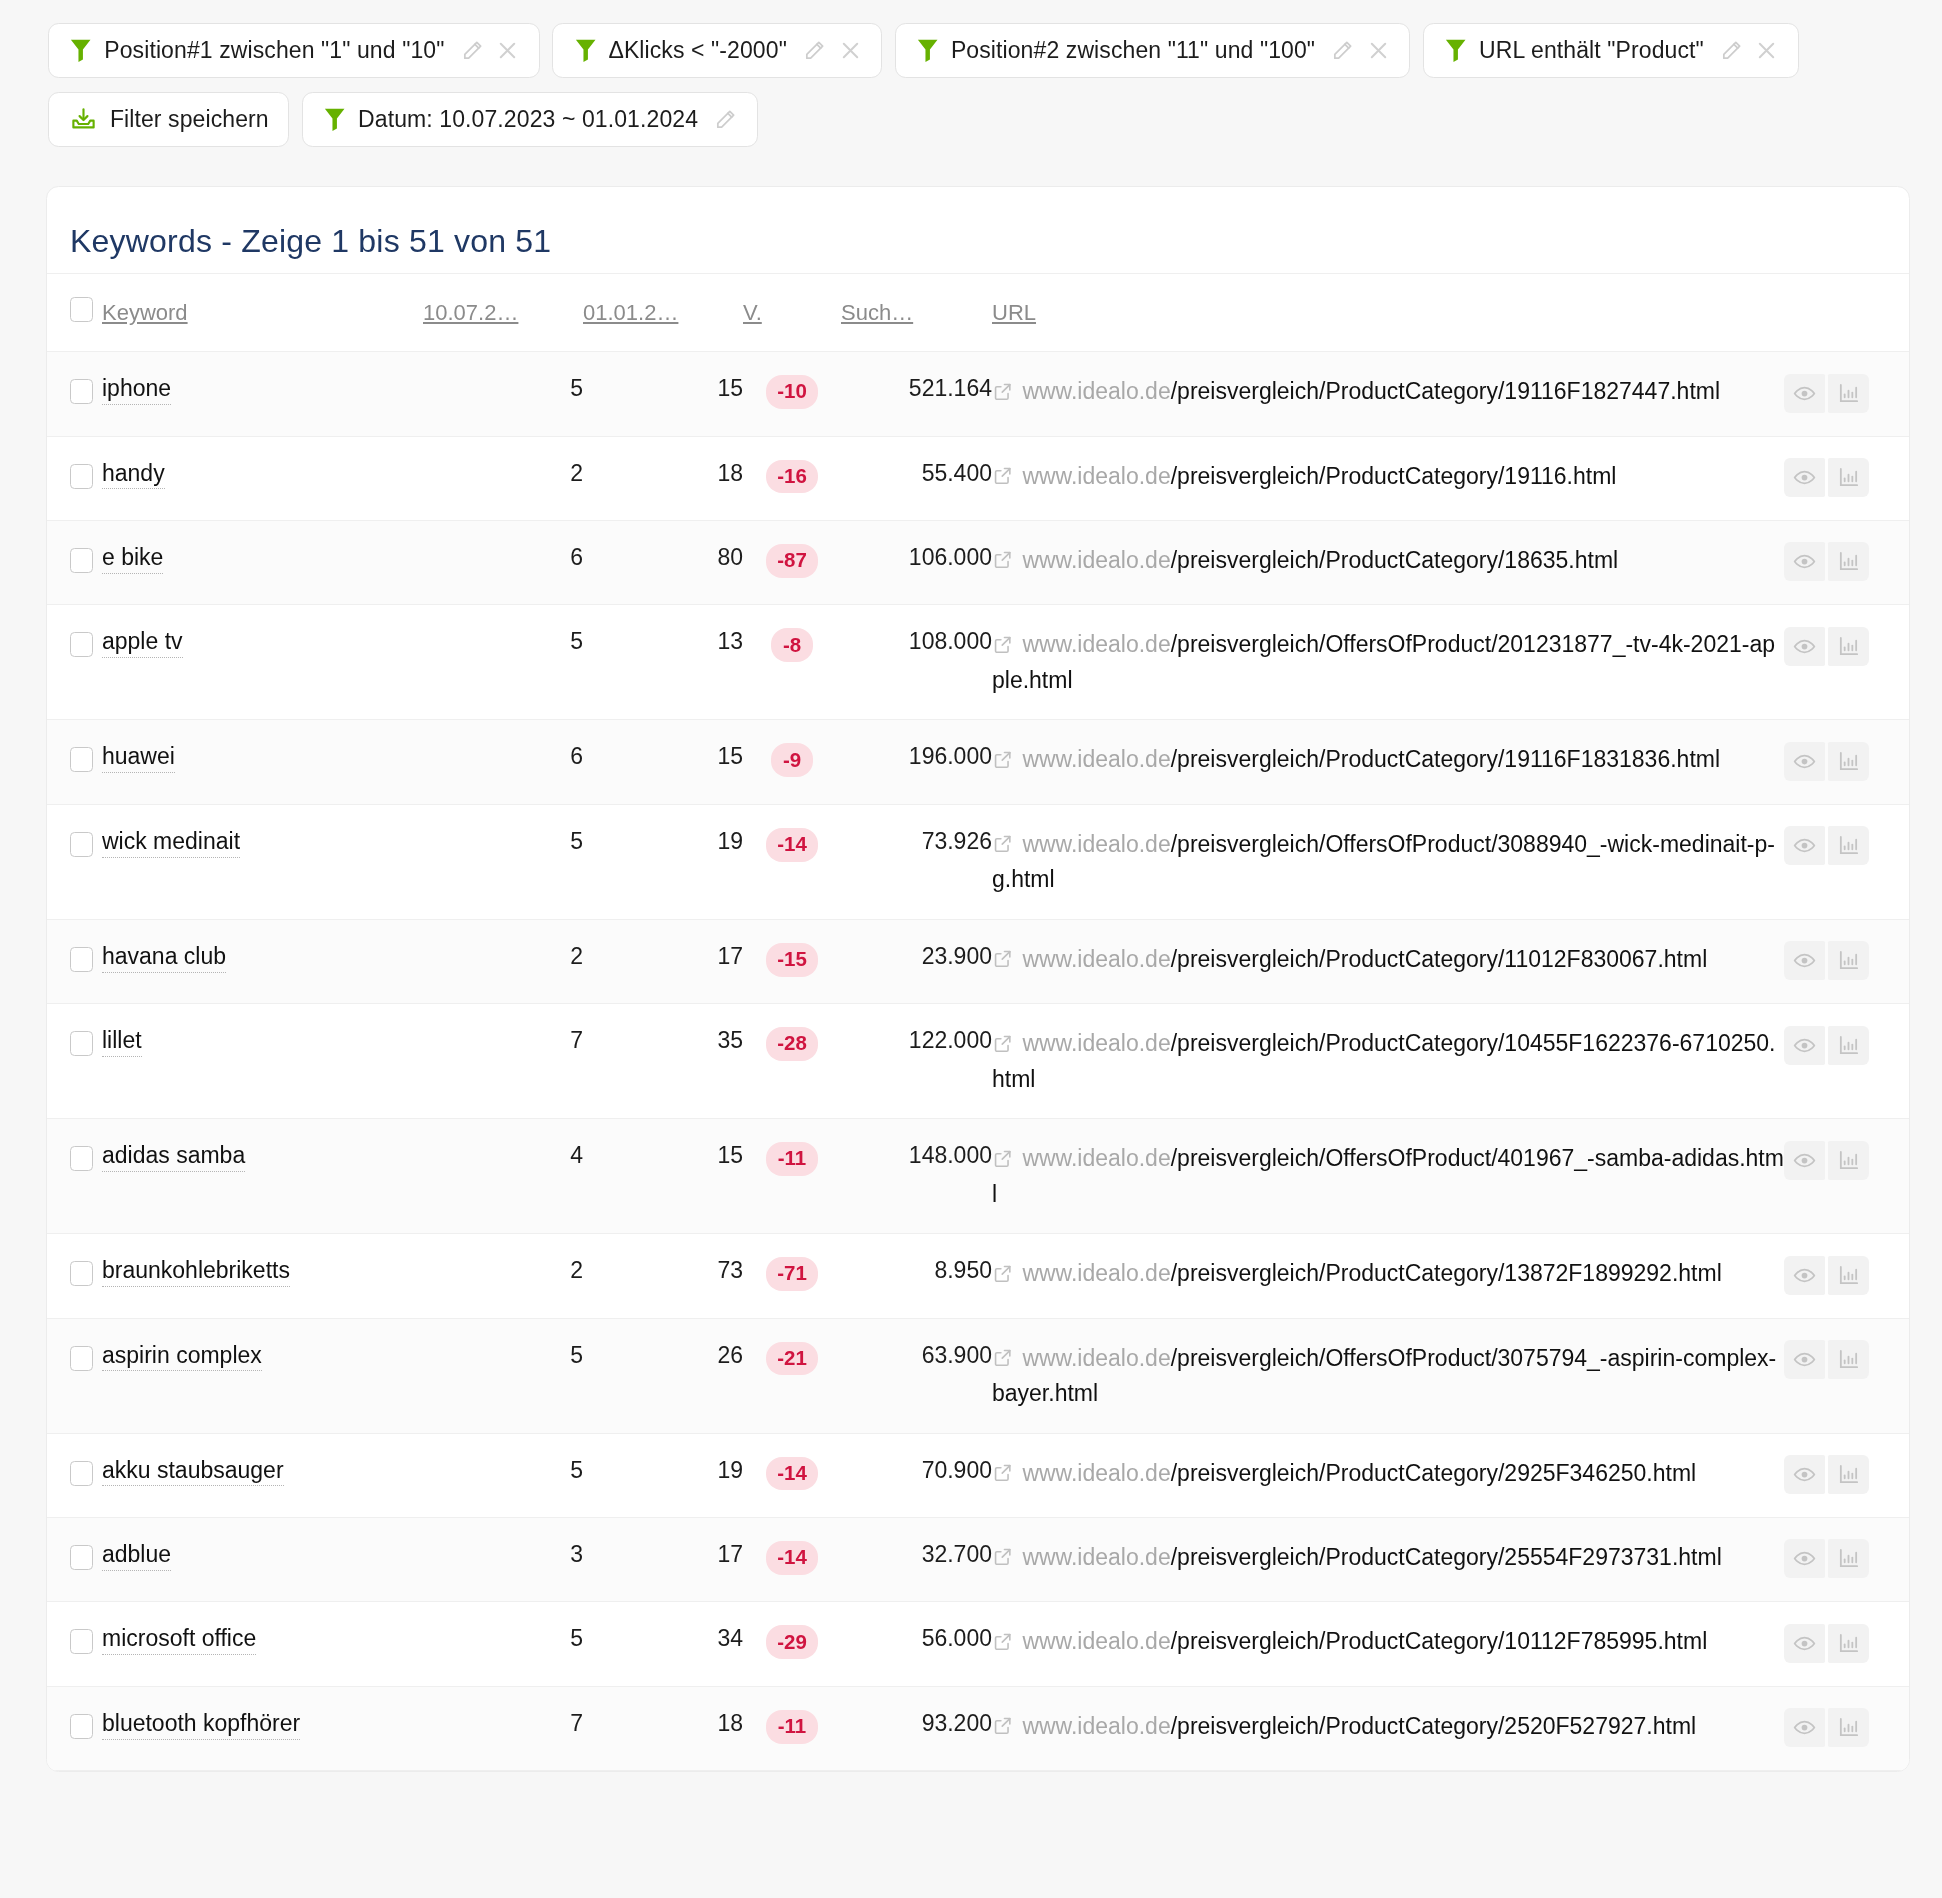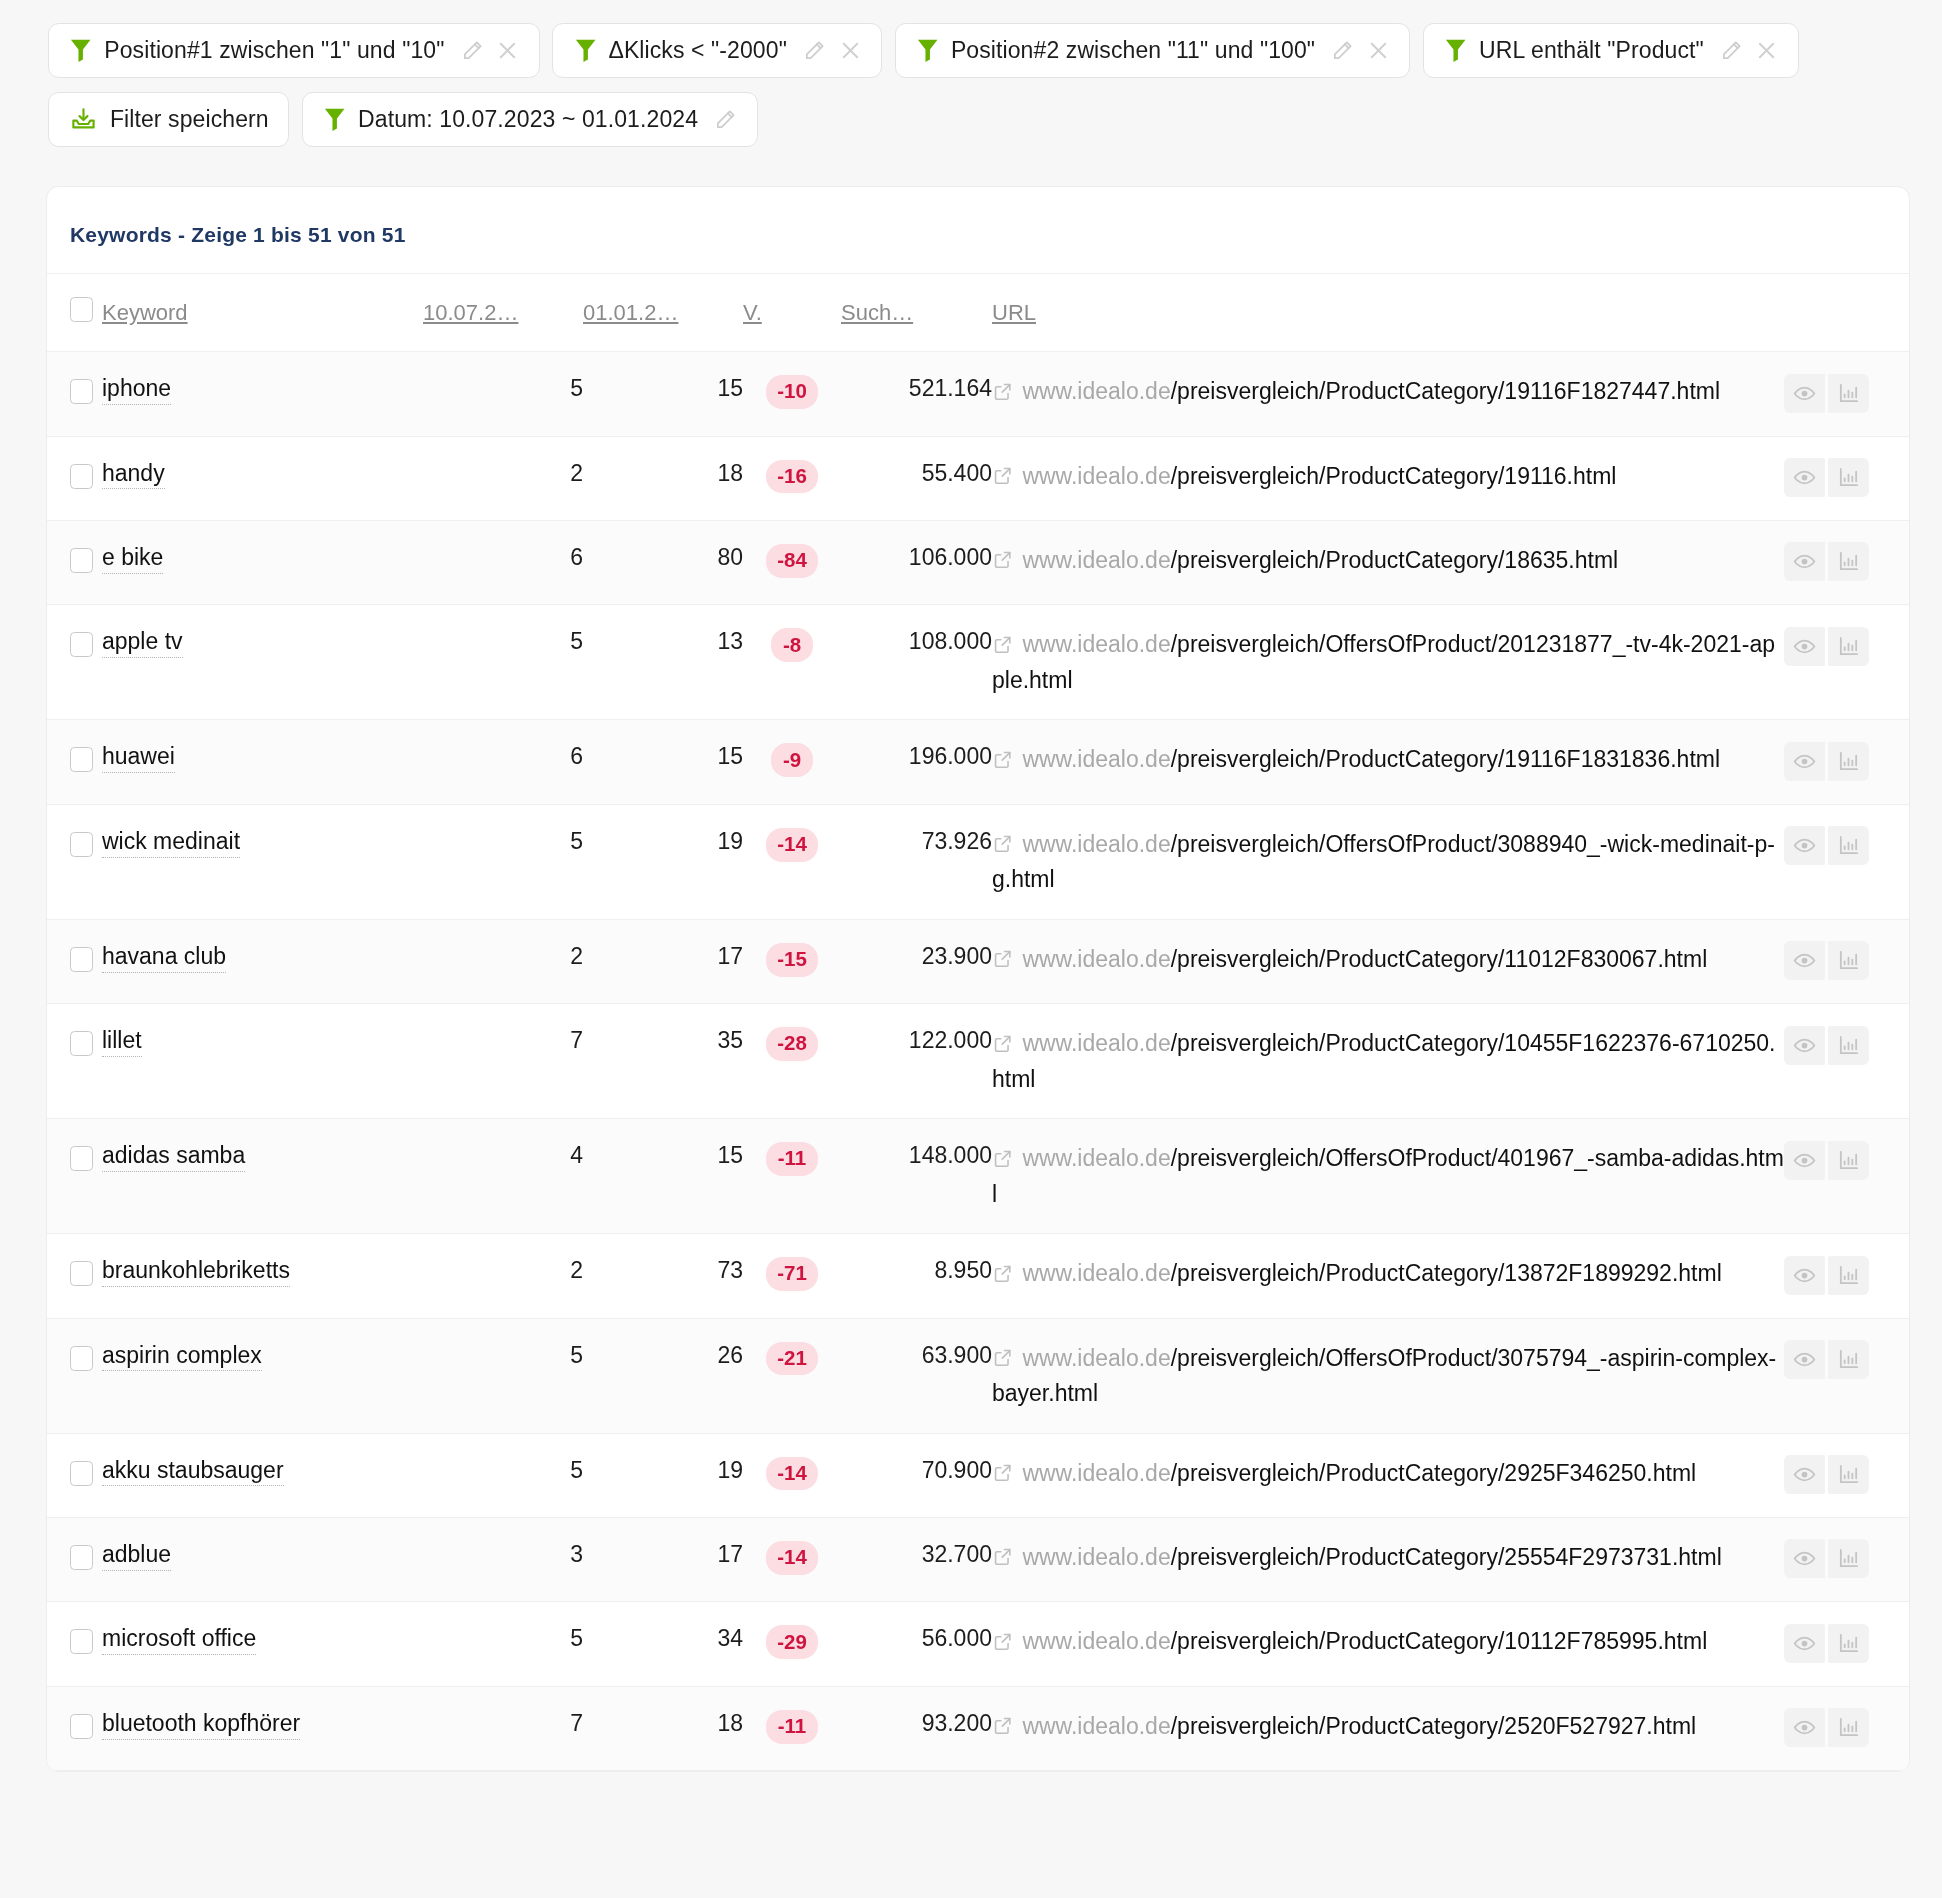--- a/index.html
+++ b/index.html
@@ -42,22 +42,22 @@
   
   #keywords-card {
     margin: 39px 0 0 46px;
     width: 1864px;
     background: #ffffff;
     border: 0.9px solid #ececec;
     border-radius: 12.5px;
     overflow: hidden;
   }
   #card-title {
-    font-size: 21px;
-    font-weight: bold;
+    font-size: 32px;
+    font-weight: normal;
     color: #1f3864;
     padding: 36px 0 0 23px;
     height: 86px;
     letter-spacing: 0.2px;
   }
 
   
   table#kw-table {
     width: 100%;
     border-collapse: collapse;
@@ -335,21 +335,21 @@
                 </svg>
               </span>
             </span>
           </td>
         </tr>
         <tr>
           <td class="c-check"><span class="ckbox"></span></td>
           <td class="c-kw"><span class="kw-text">e bike</span></td>
           <td class="c-d1"><span class="num">6</span></td>
           <td class="c-d2"><span class="num">80</span></td>
-          <td class="c-v"><span class="delta">-84</span></td>
+          <td class="c-v"><span class="delta">-87</span></td>
           <td class="c-sv"><span class="num">106.000</span></td>
           <td class="c-url url-cell"><span class="ext-icon"><svg width="21.4" height="21.4" viewBox="0 0 24 24" fill="none" stroke="#c0c0c0" stroke-width="1.8" stroke-linecap="round" stroke-linejoin="round">
                 <path d="M14 4h6v6"></path>
                 <path d="M20 4l-8.5 8.5"></path>
                 <path d="M18 14v5a1.5 1.5 0 0 1-1.5 1.5h-11A1.5 1.5 0 0 1 4 19V8a1.5 1.5 0 0 1 1.5-1.5H10"></path>
               </svg></span><span class="url-domain">www.idealo.de</span><span class="url-path">/preisvergleich/ProductCategory/18635.html</span></td>
           <td class="c-act">
             <span class="act-wrap">
               <span class="act-btn">
                 <svg width="23" height="23" viewBox="0 0 24 24" fill="none" stroke="#c4c4c4" stroke-width="1.8">

